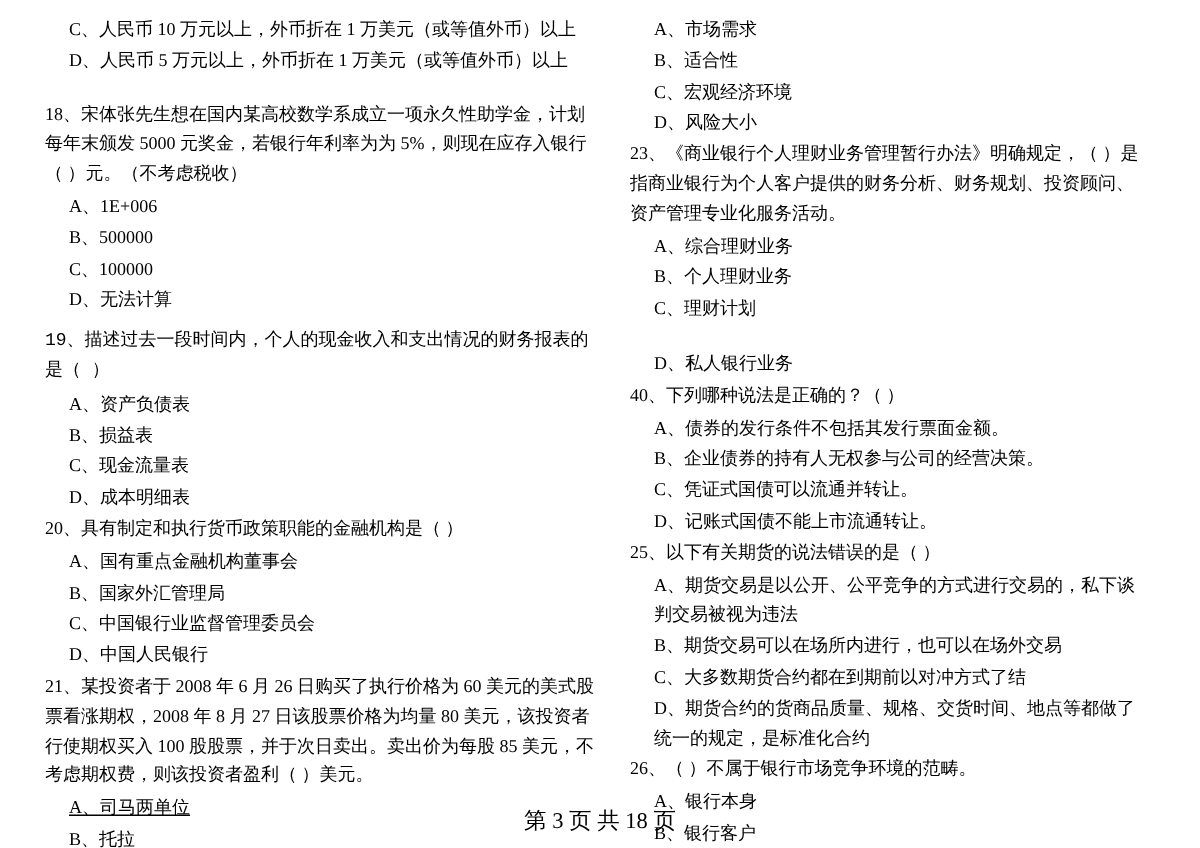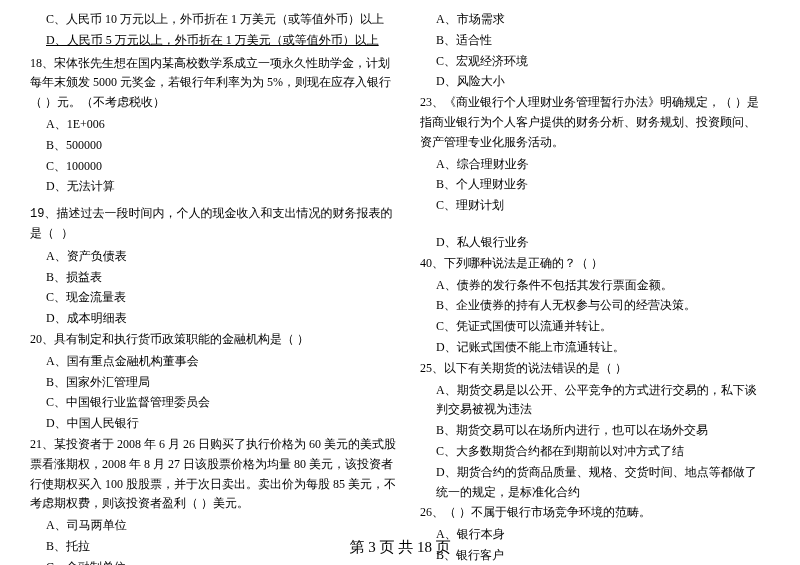--- a/index.html
+++ b/index.html
@@ -43,38 +43,38 @@
     }
   </style>
 </head>
 <body>
 
 <div class="page">
   <div class="columns">
     <div class="col-left">
 
     <div style="line-height: 1.65; margin-bottom: 1px; padding-left: 16px;">C、人民币 10 万元以上，外币折在 1 万美元（或等值外币）以上</div>
-        <div style="line-height: 1.65; margin-bottom: 3px; padding-left: 16px; text-decoration: underline;">D、人民币 5 万元以上，外币折在 1 万美元（或等值外币）以上</div>
+        <div style="line-height: 1.65; margin-bottom: 16px; padding-left: 16px;">D、人民币 5 万元以上，外币折在 1 万美元（或等值外币）以上</div>
         <div style="line-height: 1.65; margin-bottom: 2px;">18、宋体张先生想在国内某高校数学系成立一项永久性助学金，计划每年末颁发 5000 元奖金，若银行年利率为为 5%，则现在应存入银行（    ）元。（不考虑税收）</div>
         <div style="line-height: 1.65; margin-bottom: 1px; padding-left: 16px;">A、1E+006</div>
         <div style="line-height: 1.65; margin-bottom: 1px; padding-left: 16px;">B、500000</div>
         <div style="line-height: 1.65; margin-bottom: 1px; padding-left: 16px;">C、100000</div>
         <div style="line-height: 1.65; margin-bottom: 8px; padding-left: 16px;">D、无法计算</div>
         <div style="line-height: 1.65; margin-bottom: 2px; font-family: Liberation Mono, monospace;">19、描述过去一段时间内，个人的现金收入和支出情况的财务报表的是（    ）</div>
         <div style="line-height: 1.65; margin-bottom: 1px; padding-left: 16px;">A、资产负债表</div>
         <div style="line-height: 1.65; margin-bottom: 1px; padding-left: 16px;">B、损益表</div>
         <div style="line-height: 1.65; margin-bottom: 1px; padding-left: 16px;">C、现金流量表</div>
         <div style="line-height: 1.65; margin-bottom: 1px; padding-left: 16px; font-family: Liberation Serif, serif;">D、成本明细表</div>
         <div style="line-height: 1.65; margin-bottom: 2px;">20、具有制定和执行货币政策职能的金融机构是（    ）</div>
         <div style="line-height: 1.65; margin-bottom: 1px; padding-left: 16px;">A、国有重点金融机构董事会</div>
         <div style="line-height: 1.65; margin-bottom: 1px; padding-left: 16px;">B、国家外汇管理局</div>
         <div style="line-height: 1.65; margin-bottom: 1px; padding-left: 16px;">C、中国银行业监督管理委员会</div>
         <div style="line-height: 1.65; margin-bottom: 1px; padding-left: 16px;">D、中国人民银行</div>
         <div style="line-height: 1.65; margin-bottom: 2px;">21、某投资者于 2008 年 6 月 26 日购买了执行价格为 60 美元的美式股票看涨期权，2008 年 8 月 27 日该股票价格为均量 80 美元，该投资者行使期权买入 100 股股票，并于次日卖出。卖出价为每股 85 美元，不考虑期权费，则该投资者盈利（    ）美元。</div>
-        <div style="line-height: 1.65; margin-bottom: 1px; padding-left: 16px;">A、司马两单位</div>
+        <div style="line-height: 1.65; margin-bottom: 1px; padding-left: 16px; text-decoration: underline;">A、司马两单位</div>
         <div style="line-height: 1.65; margin-bottom: 1px; padding-left: 16px;">B、托拉</div>
         <div style="line-height: 1.65; margin-bottom: 1px; padding-left: 16px;">C、金融制单位</div>
       </div>
     <div class="col-right">
 
     <div style="line-height: 1.65; margin-bottom: 1px; padding-left: 16px;">A、市场需求</div>
         <div style="line-height: 1.65; margin-bottom: 1px; padding-left: 16px;">B、适合性</div>
         <div style="line-height: 1.65; margin-bottom: 1px; padding-left: 16px;">C、宏观经济环境</div>
         <div style="line-height: 1.65; margin-bottom: 1px; padding-left: 16px;">D、风险大小</div>
         <div style="line-height: 1.65; margin-bottom: 2px;">23、《商业银行个人理财业务管理暂行办法》明确规定，（    ）是指商业银行为个人客户提供的财务分析、财务规划、投资顾问、资产管理专业化服务活动。</div>

